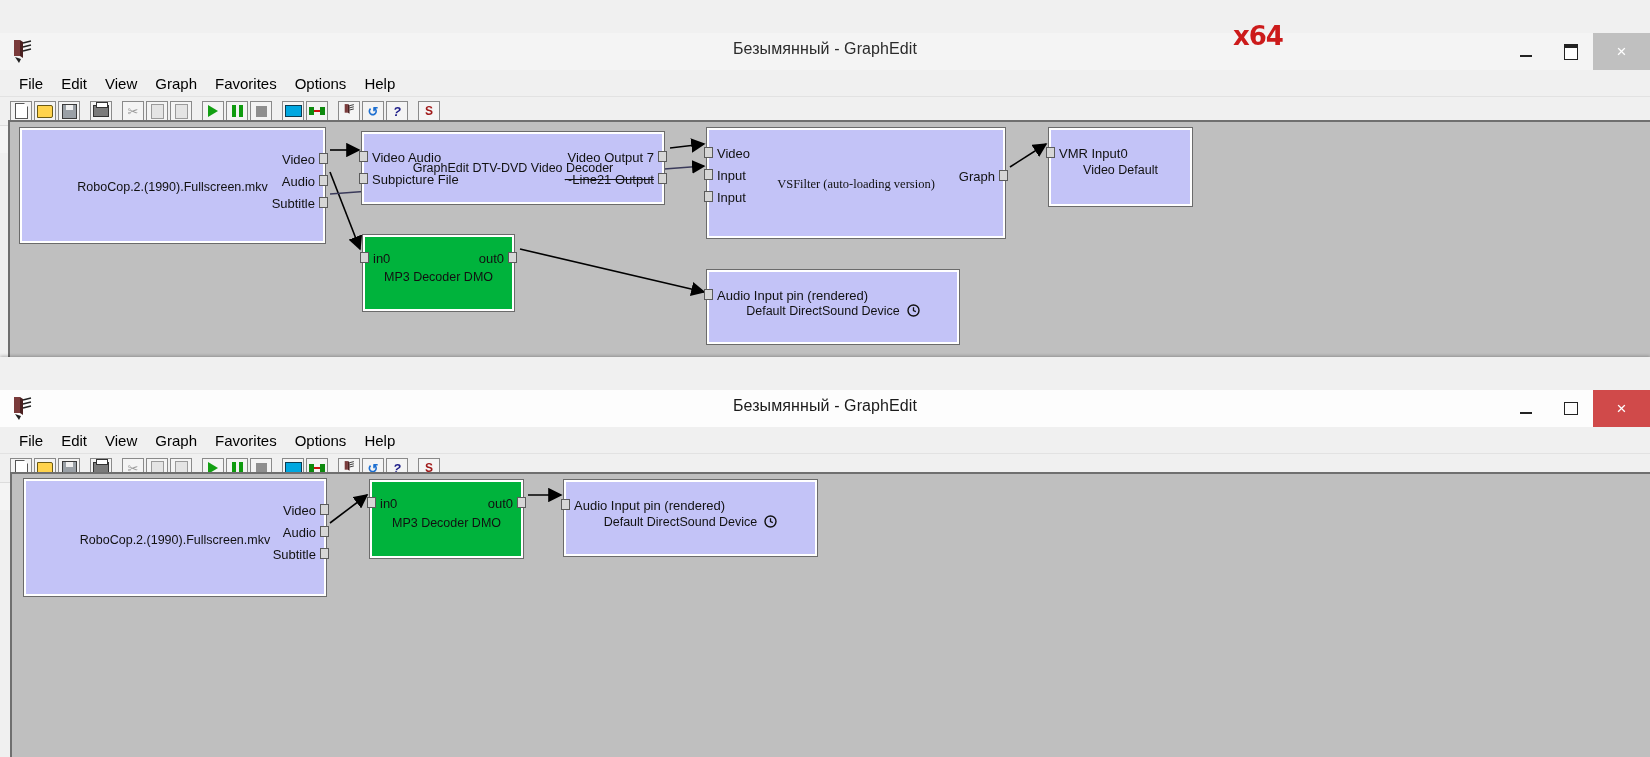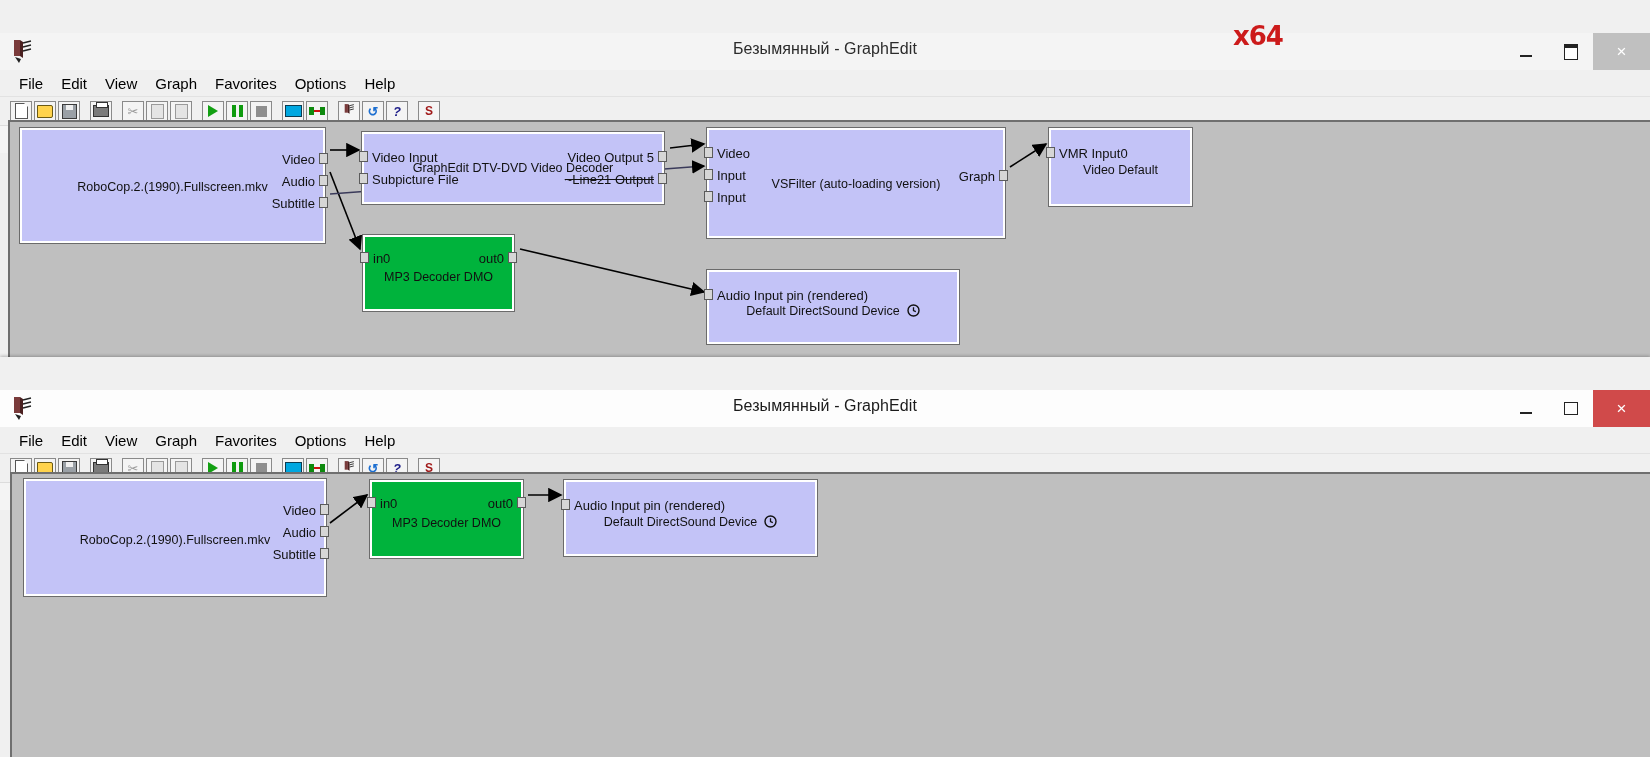--- a/index.html
+++ b/index.html
@@ -237,38 +237,38 @@
         <div class="node-title" style="top: 50px;">RoboCop.2.(1990).Fullscreen.mkv</div>
         <div class="pin right" style="right: 8px; top: 22px;">Video</div>
         <span class="pinbox" style="right: -5px; top: 23px;"></span>
         <div class="pin right" style="right: 8px; top: 44px;">Audio</div>
         <span class="pinbox" style="right: -5px; top: 45px;"></span>
         <div class="pin right" style="right: 8px; top: 66px;">Subtitle</div>
         <span class="pinbox" style="right: -5px; top: 67px;"></span>
       </div>
       <div class="node lav" style="left: 352px; top: 10px; width: 302px; height: 72px;">
         <div class="node-title" style="top: 27px;">GraphEdit DTV-DVD Video Decoder</div>
-        <div class="pin" style="left: 8px; top: 16px;">Video Input</div>
+        <div class="pin" style="left: 8px; top: 16px;">Video Audio</div>
         <span class="pinbox" style="left: -5px; top: 17px;"></span>
         <div class="pin" style="left: 8px; top: 38px;">Subpicture File</div>
         <span class="pinbox" style="left: -5px; top: 39px;"></span>
-        <div class="pin right" style="right: 8px; top: 16px;">Video Output 5</div>
+        <div class="pin right" style="right: 8px; top: 16px;">Video Output 7</div>
         <span class="pinbox" style="right: -5px; top: 17px;"></span>
         <div class="pin right strike" style="right: 8px; top: 38px;">~Line21 Output</div>
         <span class="pinbox" style="right: -5px; top: 39px;"></span>
       </div>
       <div class="node grn" style="left: 353px; top: 113px; width: 151px; height: 76px;">
         <div class="node-title" style="top: 33px;">MP3 Decoder DMO</div>
         <div class="pin" style="left: 8px; top: 14px;">in0</div>
         <span class="pinbox" style="left: -5px; top: 15px;"></span>
         <div class="pin right" style="right: 8px; top: 14px;">out0</div>
         <span class="pinbox" style="right: -5px; top: 15px;"></span>
       </div>
       <div class="node lav" style="left: 697px; top: 6px; width: 298px; height: 110px;">
-        <div class="node-title" style="top: 47px;">VSFilter (auto-loading version)</div>
+        <div class="node-title" style="top: 47px; font-family: Liberation Serif, serif;">VSFilter (auto-loading version)</div>
         <div class="pin" style="left: 8px; top: 16px;">Video</div>
         <span class="pinbox" style="left: -5px; top: 17px;"></span>
         <div class="pin" style="left: 8px; top: 38px;">Input</div>
         <span class="pinbox" style="left: -5px; top: 39px;"></span>
         <div class="pin" style="left: 8px; top: 60px;">Input</div>
         <span class="pinbox" style="left: -5px; top: 61px;"></span>
         <div class="pin right" style="right: 8px; top: 39px;">Graph</div>
         <span class="pinbox" style="right: -5px; top: 40px;"></span>
       </div>
       <div class="node lav" style="left: 1039px; top: 6px; width: 143px; height: 78px;">

